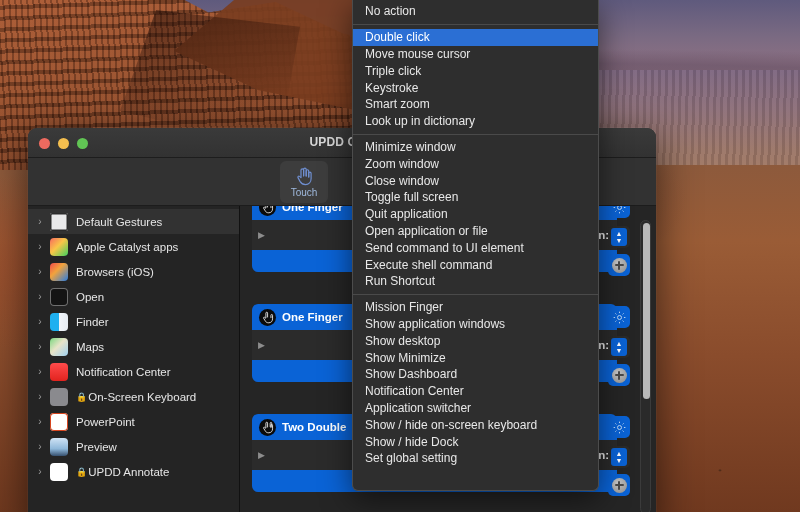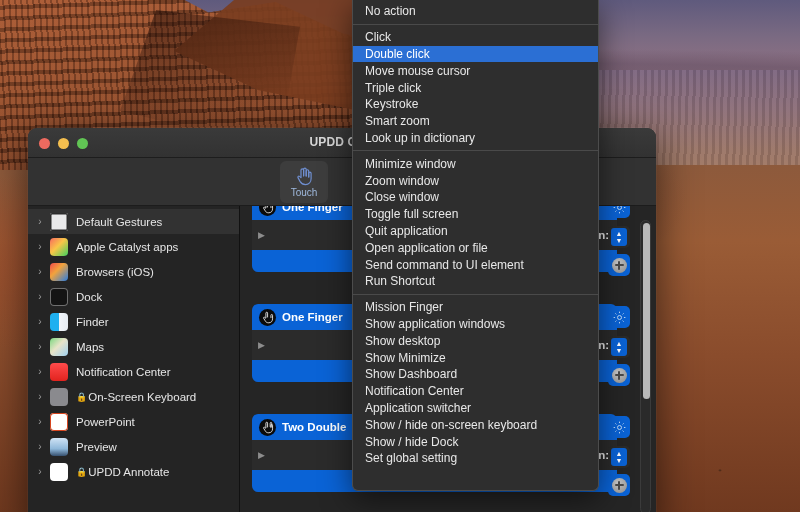--- a/index.html
+++ b/index.html
@@ -286,21 +286,21 @@
           <span class="disc">›</span>
           <span class="appico ic-browsers"></span>
           <span class="lbl">
             <span>Browsers (iOS)</span>
           </span>
         </div>
         <div class="srow">
           <span class="disc">›</span>
           <span class="appico ic-dock"></span>
           <span class="lbl">
-            <span>Dock</span>
+            <span>Open</span>
           </span>
         </div>
         <div class="srow">
           <span class="disc">›</span>
           <span class="appico ic-finder"></span>
           <span class="lbl">
             <span>Finder</span>
           </span>
         </div>
         <div class="srow">
@@ -467,23 +467,20 @@
       </div>
 
   </div>
 </div>
 
 <div id="menu">
     <div class="mi">
       <span>No action</span>
     </div>
     <div class="msep"></div>
-    <div class="mi">
-      <span>Click</span>
-    </div>
     <div class="mi hl">
       <span>Double click</span>
     </div>
     <div class="mi">
       <span>Move mouse cursor</span>
     </div>
     <div class="mi">
       <span>Triple click</span>
     </div>
     <div class="mi">
@@ -511,20 +508,23 @@
     <div class="mi">
       <span>Quit application</span>
     </div>
     <div class="mi">
       <span>Open application or file</span>
     </div>
     <div class="mi">
       <span>Send command to UI element</span>
     </div>
     <div class="mi">
+      <span>Execute shell command</span>
+    </div>
+    <div class="mi">
       <span>Run Shortcut</span>
     </div>
     <div class="msep"></div>
     <div class="mi">
       <span>Mission Finger</span>
     </div>
     <div class="mi">
       <span>Show application windows</span>
     </div>
     <div class="mi">

